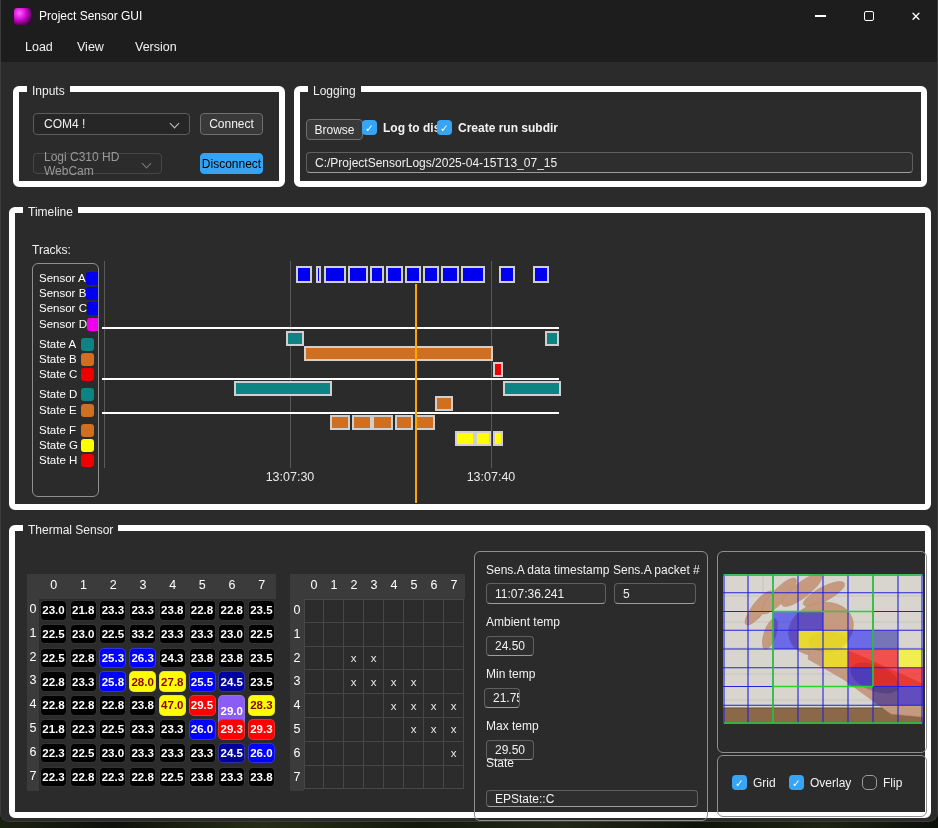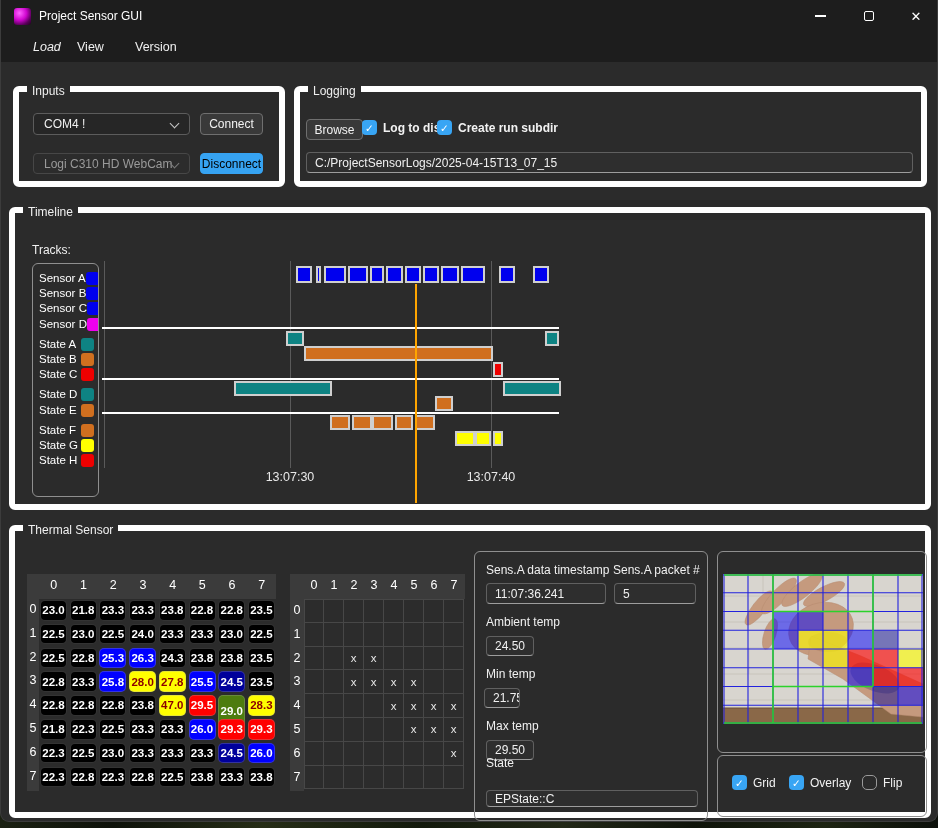--- a/index.html
+++ b/index.html
@@ -78,33 +78,33 @@
         </div>
       <div class="winbtn" style="left:845px;">
           <span class="glyph-max"></span>
         </div>
       <div class="winbtn" style="left:892px;">
           <span class="glyph-close">✕</span>
         </div>
     </div>
 
     <div class="menubar" id="menubar">
-        <div class="menu-item" style="left: 32px; font-style: italic;">Load</div>
+        <div class="menu-item" style="left: 24px;">Load</div>
         <div class="menu-item" style="left: 76px;">View</div>
         <div class="menu-item" style="left: 134px;">Version</div>
       </div>
 
     <div class="group" id="inputs-group" style="left:12px;top:86px;width:272px;height:101px;">
       <div class="glabel">Inputs</div>
       <div class="combo" style="left:14px;top:21px;width:157px;height:22px;">
         <span>COM4 !</span>
         <span class="chev"></span>
       </div>
       <div class="btn" style="left:181px;top:21px;width:63px;height:22px;">Connect</div>
-      <div class="combo disabled" style="left:14px;top:61px;width:157px;height:21px;">
+      <div class="combo disabled" style="left:14px;top:61px;width:129px;height:21px;">
         <span>Logi C310 HD WebCam</span>
         <span class="chev"></span>
       </div>
       <div class="btn accent" style="left:181px;top:61px;width:63px;height:21px;">Disconnect</div>
     </div>
 
     <div class="group" id="logging-group" style="left:293px;top:86px;width:633px;height:101px;">
       <div class="glabel">Logging</div>
       <div class="btn" style="left:6px;top:27px;width:57px;height:21px;">Browse</div>
       <div id="log-cbs">
@@ -239,21 +239,21 @@
           <div class="tchip" style="left: 42.7px; top: 26px; width: 27px; height: 20.5px; background: rgb(0, 0, 0); color: rgb(255, 255, 255);">21.8</div>
           <div class="tchip" style="left: 72.4px; top: 26px; width: 27px; height: 20.5px; background: rgb(0, 0, 0); color: rgb(255, 255, 255);">23.3</div>
           <div class="tchip" style="left: 102.1px; top: 26px; width: 27px; height: 20.5px; background: rgb(0, 0, 0); color: rgb(255, 255, 255);">23.3</div>
           <div class="tchip" style="left: 131.8px; top: 26px; width: 27px; height: 20.5px; background: rgb(0, 0, 0); color: rgb(255, 255, 255);">23.8</div>
           <div class="tchip" style="left: 161.5px; top: 26px; width: 27px; height: 20.5px; background: rgb(0, 0, 0); color: rgb(255, 255, 255);">22.8</div>
           <div class="tchip" style="left: 191.2px; top: 26px; width: 27px; height: 20.5px; background: rgb(0, 0, 0); color: rgb(255, 255, 255);">22.8</div>
           <div class="tchip" style="left: 220.9px; top: 26px; width: 27px; height: 20.5px; background: rgb(0, 0, 0); color: rgb(255, 255, 255);">23.5</div>
           <div class="tchip" style="left: 13px; top: 49.8px; width: 27px; height: 20.5px; background: rgb(0, 0, 0); color: rgb(255, 255, 255);">22.5</div>
           <div class="tchip" style="left: 42.7px; top: 49.8px; width: 27px; height: 20.5px; background: rgb(0, 0, 0); color: rgb(255, 255, 255);">23.0</div>
           <div class="tchip" style="left: 72.4px; top: 49.8px; width: 27px; height: 20.5px; background: rgb(0, 0, 0); color: rgb(255, 255, 255);">22.5</div>
-          <div class="tchip" style="left: 102.1px; top: 49.8px; width: 27px; height: 20.5px; background: rgb(0, 0, 0); color: rgb(255, 255, 255);">24.0</div>
+          <div class="tchip" style="left: 102.1px; top: 49.8px; width: 27px; height: 20.5px; background: rgb(0, 0, 0); color: rgb(255, 255, 255);">33.2</div>
           <div class="tchip" style="left: 131.8px; top: 49.8px; width: 27px; height: 20.5px; background: rgb(0, 0, 0); color: rgb(255, 255, 255);">23.3</div>
           <div class="tchip" style="left: 161.5px; top: 49.8px; width: 27px; height: 20.5px; background: rgb(0, 0, 0); color: rgb(255, 255, 255);">23.3</div>
           <div class="tchip" style="left: 191.2px; top: 49.8px; width: 27px; height: 20.5px; background: rgb(0, 0, 0); color: rgb(255, 255, 255);">23.0</div>
           <div class="tchip" style="left: 220.9px; top: 49.8px; width: 27px; height: 20.5px; background: rgb(0, 0, 0); color: rgb(255, 255, 255);">22.5</div>
           <div class="tchip" style="left: 13px; top: 73.6px; width: 27px; height: 20.5px; background: rgb(0, 0, 0); color: rgb(255, 255, 255);">22.5</div>
           <div class="tchip" style="left: 42.7px; top: 73.6px; width: 27px; height: 20.5px; background: rgb(0, 0, 0); color: rgb(255, 255, 255);">22.8</div>
           <div class="tchip" style="left: 72.4px; top: 73.6px; width: 27px; height: 20.5px; background: rgb(0, 0, 255); color: rgb(255, 255, 255);">25.3</div>
           <div class="tchip" style="left: 102.1px; top: 73.6px; width: 27px; height: 20.5px; background: rgb(0, 0, 255); color: rgb(255, 255, 255);">26.3</div>
           <div class="tchip" style="left: 131.8px; top: 73.6px; width: 27px; height: 20.5px; background: rgb(0, 0, 0); color: rgb(255, 255, 255);">24.3</div>
           <div class="tchip" style="left: 161.5px; top: 73.6px; width: 27px; height: 20.5px; background: rgb(0, 0, 0); color: rgb(255, 255, 255);">23.8</div>
@@ -266,21 +266,21 @@
           <div class="tchip" style="left: 131.8px; top: 97.4px; width: 27px; height: 20.5px; background: rgb(255, 255, 0); color: rgb(139, 0, 0);">27.8</div>
           <div class="tchip" style="left: 161.5px; top: 97.4px; width: 27px; height: 20.5px; background: rgb(0, 0, 255); color: rgb(255, 255, 255);">25.5</div>
           <div class="tchip" style="left: 191.2px; top: 97.4px; width: 27px; height: 20.5px; background: rgb(0, 0, 155); color: rgb(255, 255, 255);">24.5</div>
           <div class="tchip" style="left: 220.9px; top: 97.4px; width: 27px; height: 20.5px; background: rgb(0, 0, 0); color: rgb(255, 255, 255);">23.5</div>
           <div class="tchip" style="left: 13px; top: 121.2px; width: 27px; height: 20.5px; background: rgb(0, 0, 0); color: rgb(255, 255, 255);">22.8</div>
           <div class="tchip" style="left: 42.7px; top: 121.2px; width: 27px; height: 20.5px; background: rgb(0, 0, 0); color: rgb(255, 255, 255);">22.8</div>
           <div class="tchip" style="left: 72.4px; top: 121.2px; width: 27px; height: 20.5px; background: rgb(0, 0, 0); color: rgb(255, 255, 255);">22.8</div>
           <div class="tchip" style="left: 102.1px; top: 121.2px; width: 27px; height: 20.5px; background: rgb(0, 0, 0); color: rgb(255, 255, 255);">23.8</div>
           <div class="tchip" style="left: 131.8px; top: 121.2px; width: 27px; height: 20.5px; background: rgb(255, 255, 0); color: rgb(139, 0, 0);">47.0</div>
           <div class="tchip" style="left: 161.5px; top: 121.2px; width: 27px; height: 20.5px; background: rgb(255, 0, 0); color: rgb(255, 255, 255);">29.5</div>
-          <div class="tchip" style="left: 191.2px; top: 121.2px; width: 27px; height: 32px; background: #4d7c0f; color: rgb(255, 255, 255);">29.0</div>
+          <div class="tchip" style="left: 191.2px; top: 121.2px; width: 27px; height: 32px; background: #8b5cf6; color: rgb(255, 255, 255);">29.0</div>
           <div class="tchip" style="left: 220.9px; top: 121.2px; width: 27px; height: 20.5px; background: rgb(255, 255, 0); color: rgb(139, 0, 0);">28.3</div>
           <div class="tchip" style="left: 13px; top: 145px; width: 27px; height: 20.5px; background: rgb(0, 0, 0); color: rgb(255, 255, 255);">21.8</div>
           <div class="tchip" style="left: 42.7px; top: 145px; width: 27px; height: 20.5px; background: rgb(0, 0, 0); color: rgb(255, 255, 255);">22.3</div>
           <div class="tchip" style="left: 72.4px; top: 145px; width: 27px; height: 20.5px; background: rgb(0, 0, 0); color: rgb(255, 255, 255);">22.5</div>
           <div class="tchip" style="left: 102.1px; top: 145px; width: 27px; height: 20.5px; background: rgb(0, 0, 0); color: rgb(255, 255, 255);">23.3</div>
           <div class="tchip" style="left: 131.8px; top: 145px; width: 27px; height: 20.5px; background: rgb(0, 0, 0); color: rgb(255, 255, 255);">23.3</div>
           <div class="tchip" style="left: 161.5px; top: 145px; width: 27px; height: 20.5px; background: rgb(0, 0, 255); color: rgb(255, 255, 255);">26.0</div>
           <div class="tchip" style="left: 191.2px; top: 145px; width: 27px; height: 20.5px; background: rgb(255, 0, 0); color: rgb(255, 255, 255);">29.3</div>
           <div class="tchip" style="left: 220.9px; top: 145px; width: 27px; height: 20.5px; background: rgb(255, 0, 0); color: rgb(255, 255, 255);">29.3</div>
           <div class="tchip" style="left: 13px; top: 168.8px; width: 27px; height: 20.5px; background: rgb(0, 0, 0); color: rgb(255, 255, 255);">22.3</div>

